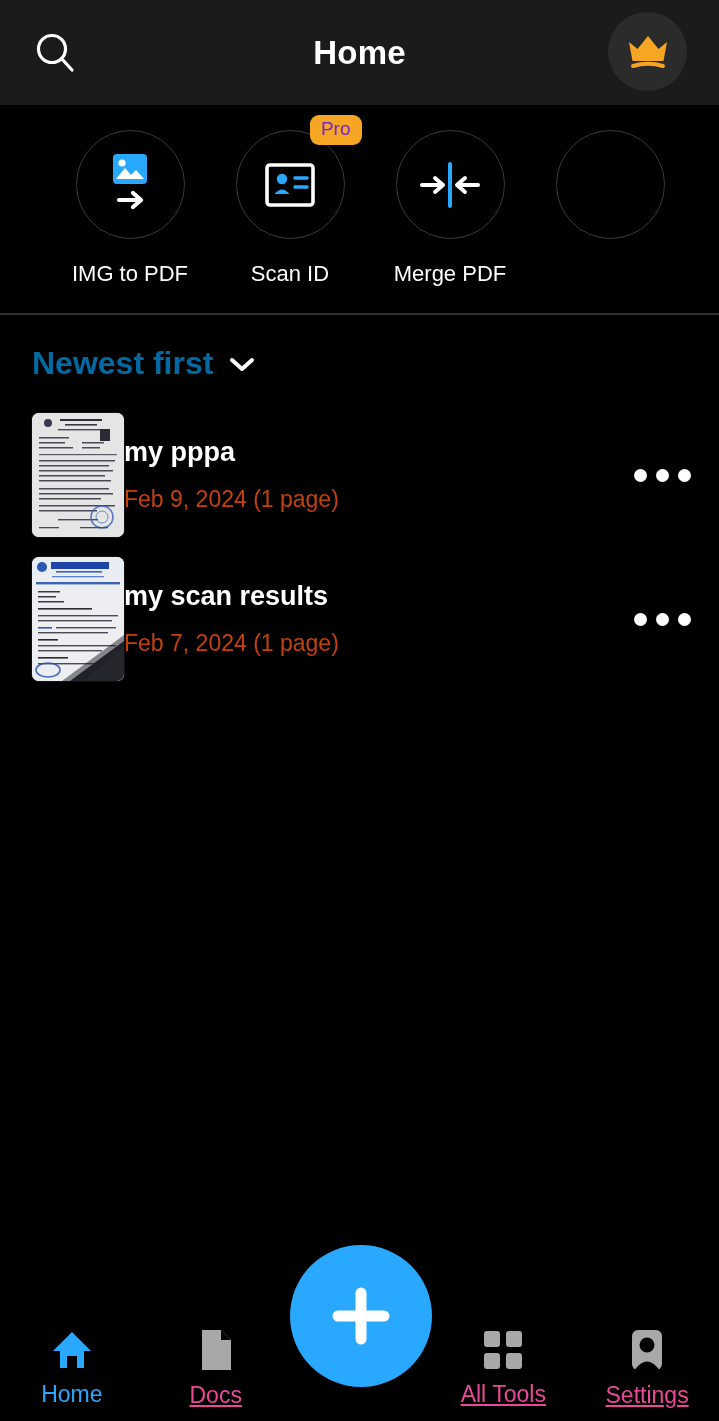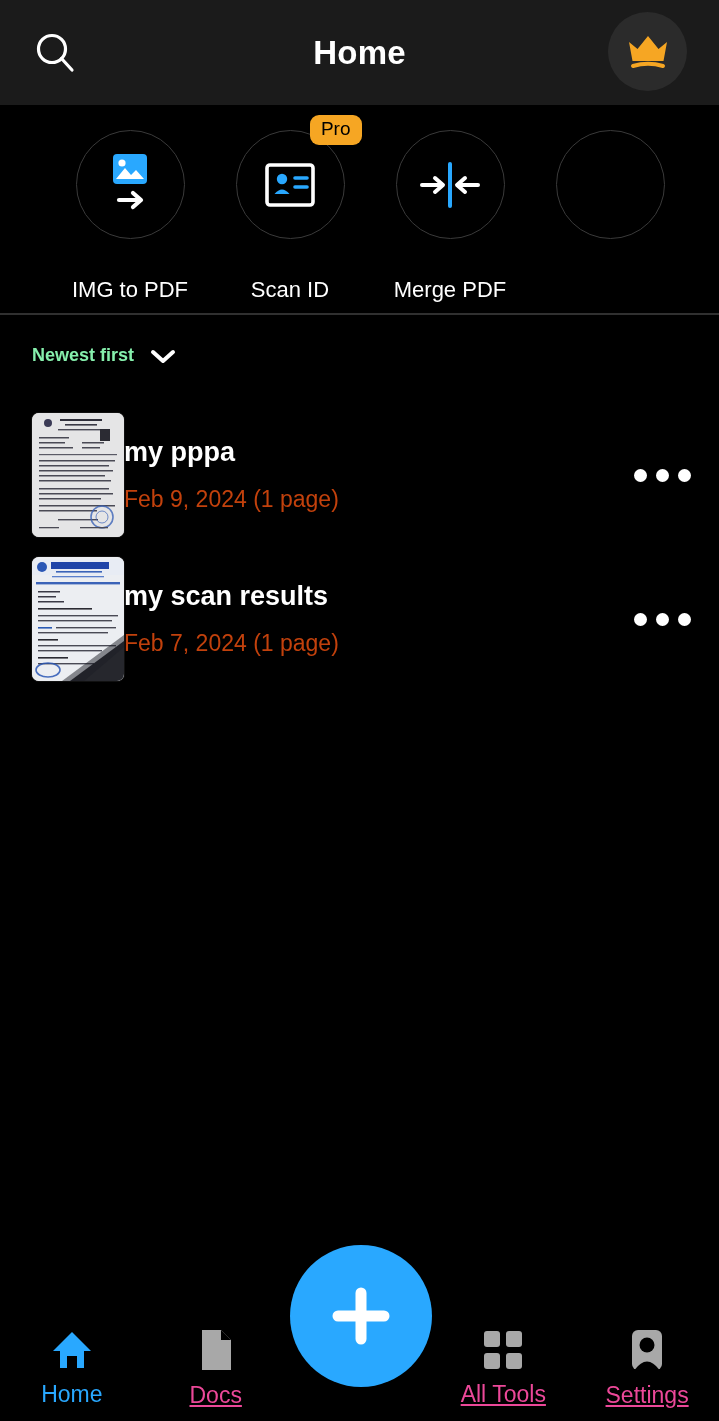--- a/index.html
+++ b/index.html
@@ -52,41 +52,41 @@
     cursor:pointer; position:relative;
   }
   .tool-circle {
     position:relative;
     margin-top:25px;
     width:109px; height:109px; border-radius:50%;
     border:1px solid #3a3a3a;
     display:flex; align-items:center; justify-content:center;
   }
   .tool-label {
-    margin-top:38px;
+    margin-top:22px;
     color:#fff; font-size:22px; white-space:nowrap;
   }
   .pro-badge {
     position:absolute; top:-16px; right:-18px;
-    background:#f6a623; color:#000000;
+    background:#f6a623; color:#6d28d9;
     font-size:19px; padding:3px 11px 5px; border-radius:9px;
     line-height:1.15;
   }
   .divider {
     position:absolute; top:313px; left:0; width:719px; height:1.5px;
     background:#303030;
   }
 
   
   .sort-row {
     position:absolute; top:345px; left:32px;
     display:flex; align-items:center; gap:16px;
     cursor:pointer;
   }
-  .sort-label { color:#86efac; font-size:18px; font-weight:bold; }
+  .sort-label { color:#0369a1; font-size:32px; font-weight:bold; }
 
   
   .doc-list { position:absolute; top:403px; left:0; width:719px; }
   .doc-row {
     position:relative;
     height:144px;
     display:flex; align-items:center;
     cursor:pointer;
   }
   .thumb {

